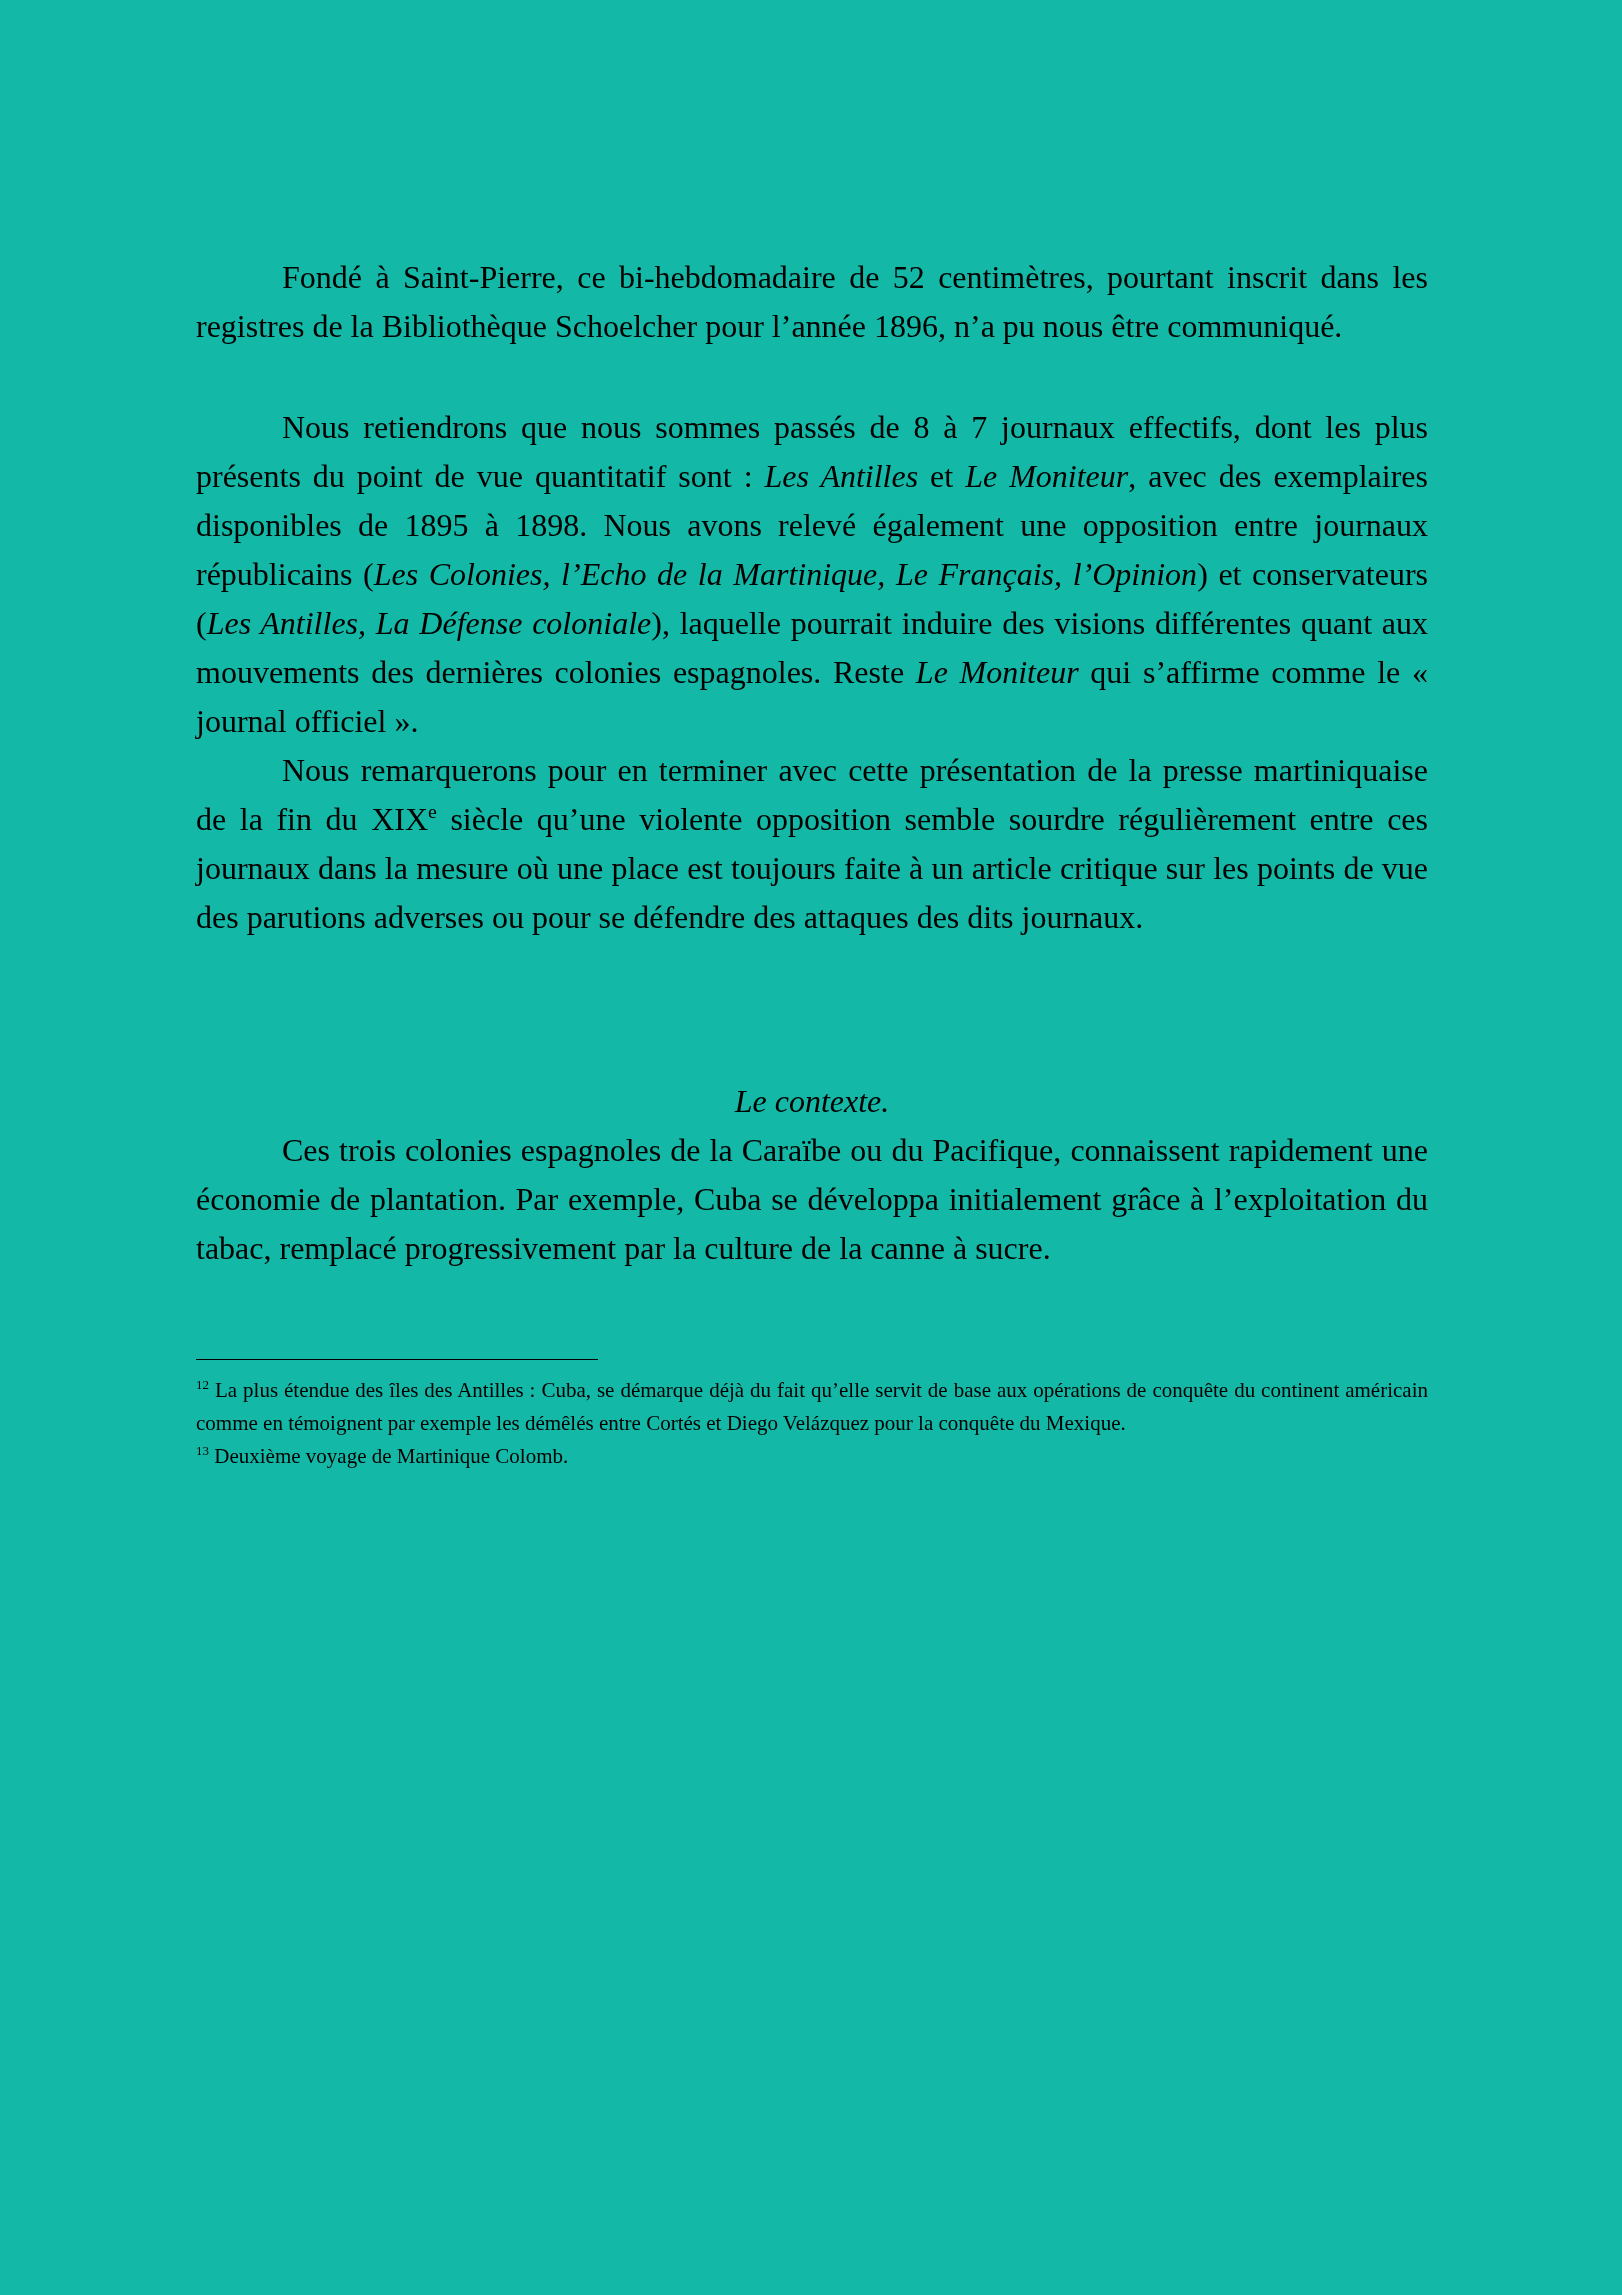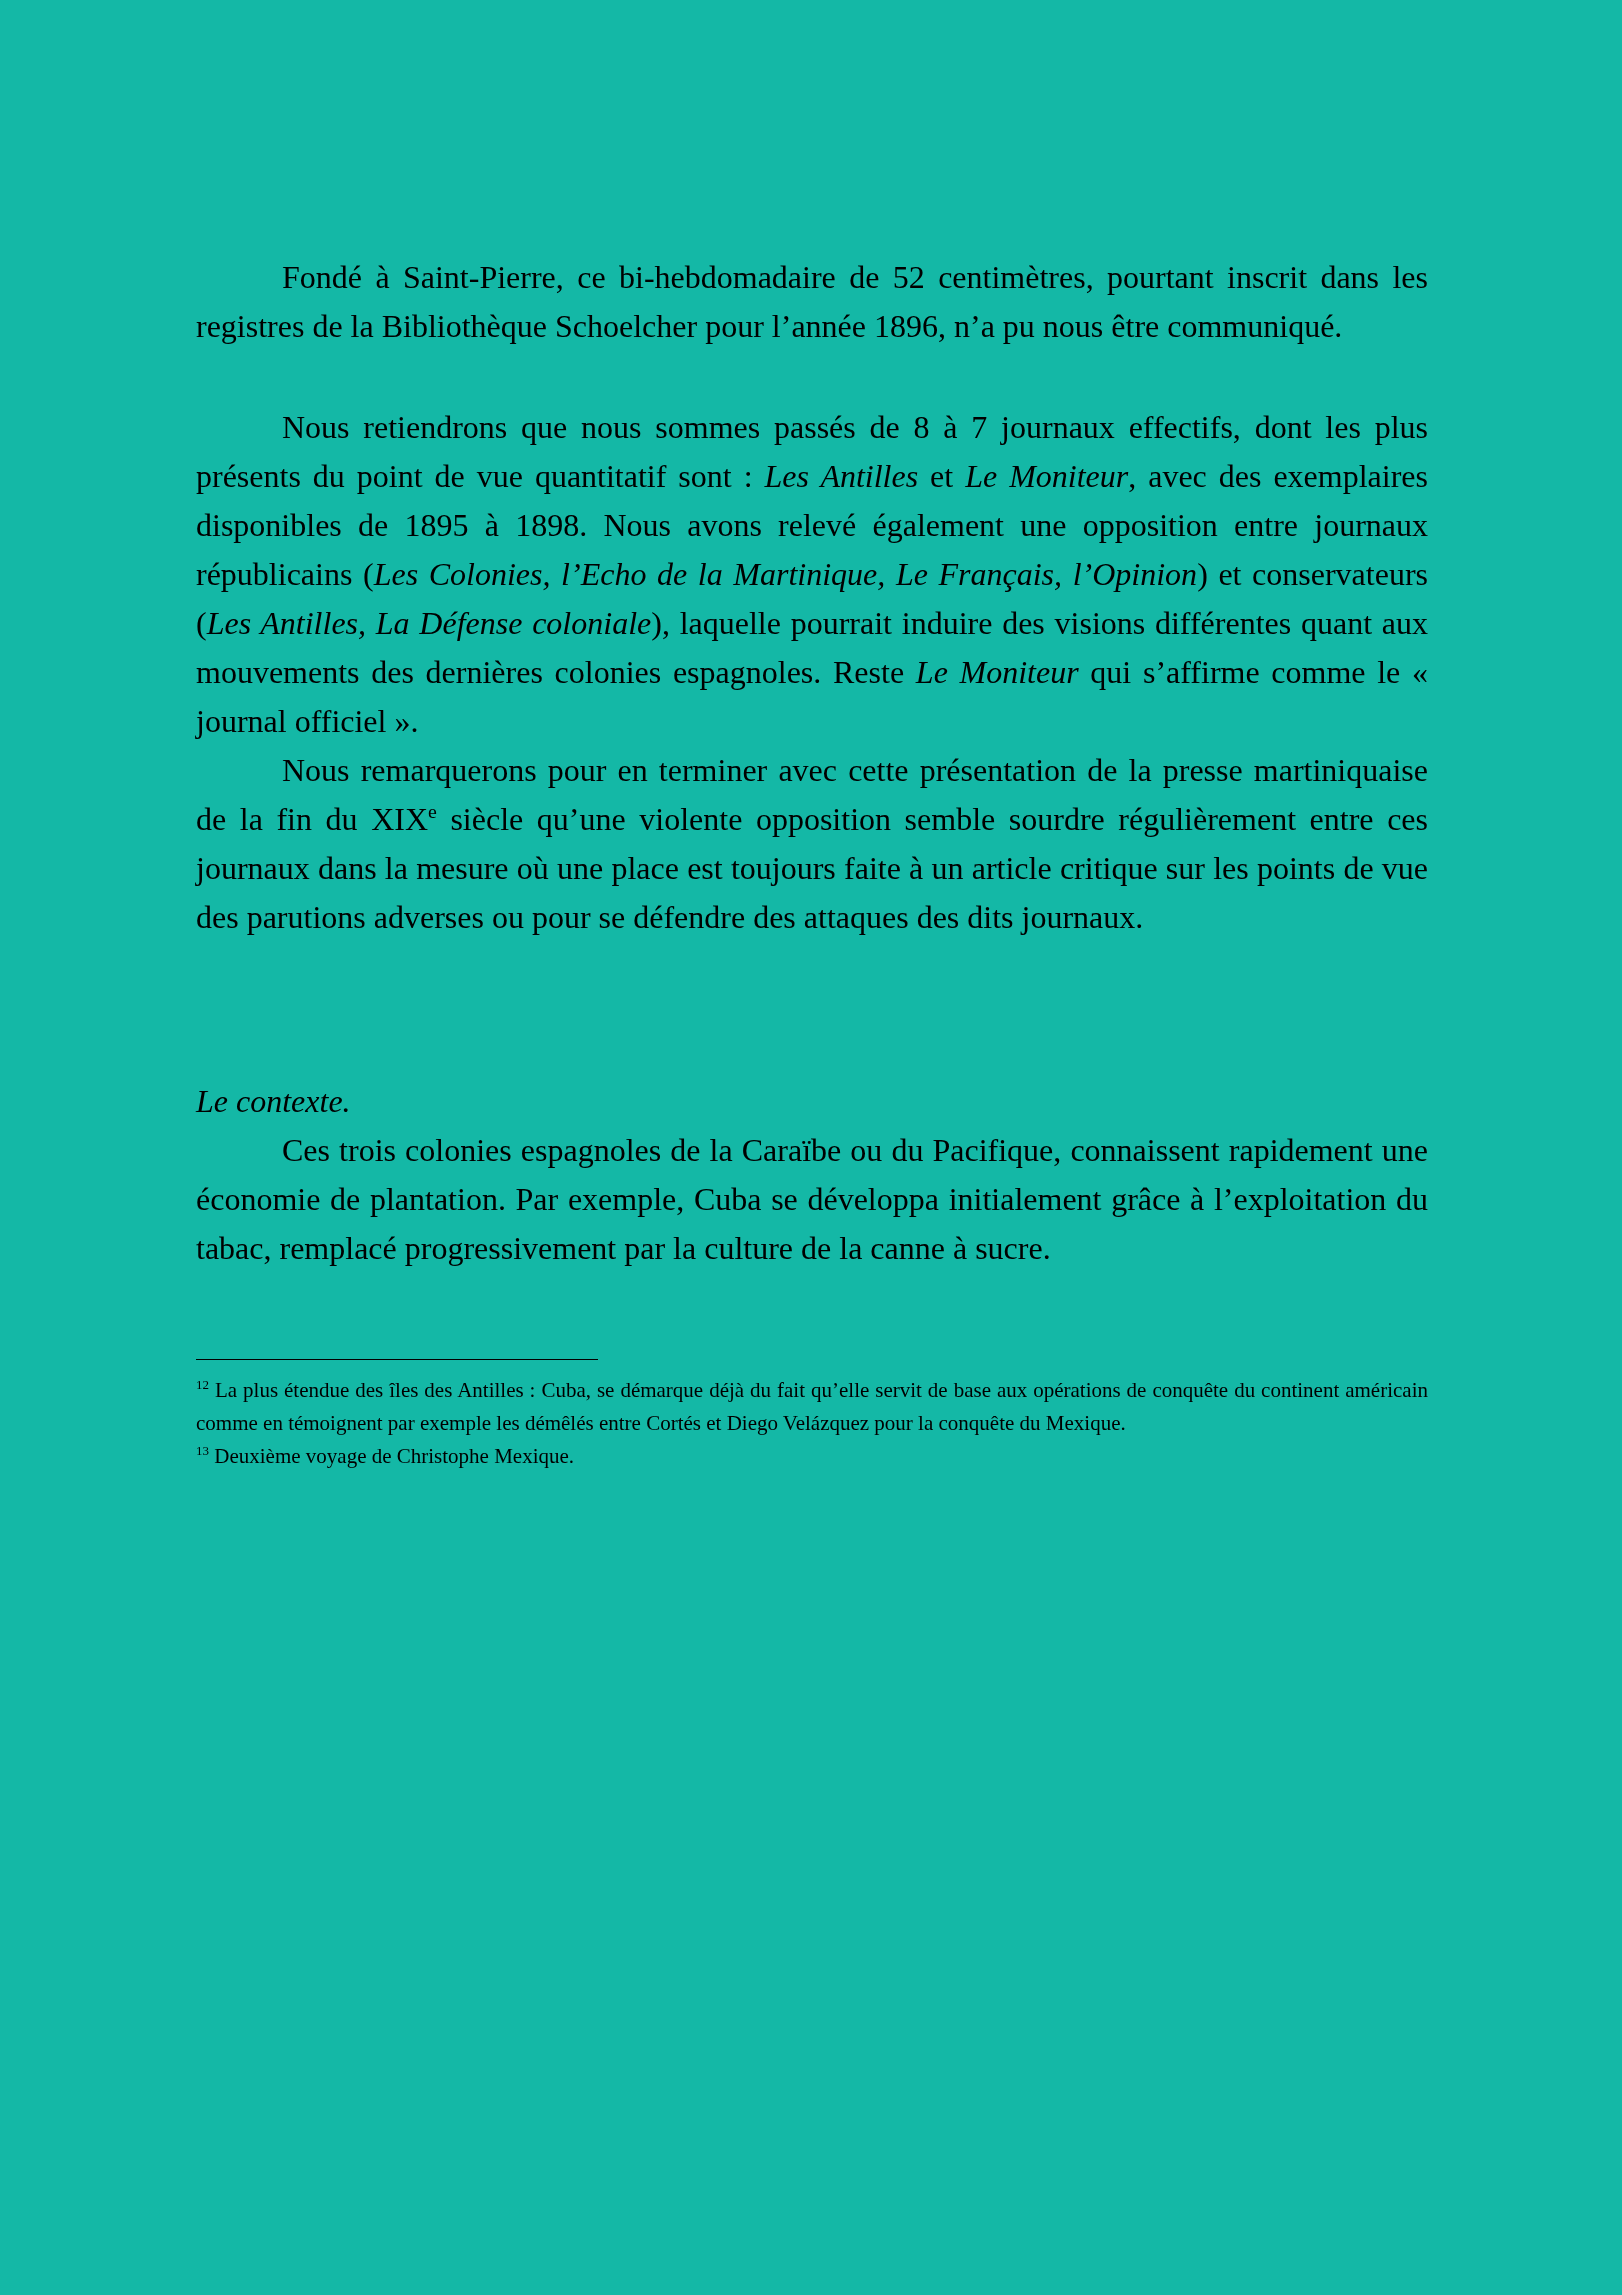--- a/index.html
+++ b/index.html
@@ -29,21 +29,21 @@
     font-size: 32px;
     line-height: 49px;
     text-align: justify;
     margin: 0;
   }
   .para {
     text-indent: 86px;
   }
   .heading {
     font-style: italic;
-    text-align: left;
+    text-align: center;
     text-indent: 0;
     font-family: Liberation Serif, serif;
   }
   .mt-1 { margin-top: 52px; }   
   .mt-2 { margin-top: 135px; }   
   .mt-3 { margin-top: 56px; }   
   .mt-4 { margin-top: 86px; }   
   .separator {
     width: 402px;
     height: 0;
@@ -68,16 +68,16 @@
 
 <div class="page">
   <div class="content">
       <div class="block para"><span>Fondé à Saint-Pierre, ce bi-hebdomadaire de 52 centimètres, pourtant inscrit dans les registres de la Bibliothèque Schoelcher pour l’année 1896, n’a pu nous être communiqué.</span></div>
       <div class="block para mt-1"><span>Nous retiendrons que nous sommes passés de 8 à 7 journaux effectifs, dont les plus présents du point de vue quantitatif sont : </span><em>Les Antilles</em><span> et </span><em>Le Moniteur</em><span>, avec des exemplaires disponibles de 1895 à 1898. Nous avons relevé également une opposition entre journaux républicains (</span><em>Les Colonies, l’Echo de la Martinique, Le Français, l’Opinion</em><span>) et conservateurs (</span><em>Les Antilles, La Défense coloniale</em><span>), laquelle pourrait induire des visions différentes quant aux mouvements des dernières colonies espagnoles. Reste </span><em>Le Moniteur</em><span> qui s’affirme comme le « journal officiel ».</span></div>
       <div class="block para"><span>Nous remarquerons pour en terminer avec cette présentation de la presse martiniquaise de la fin du XIX</span><sup>e</sup><span> siècle qu’une violente opposition semble sourdre régulièrement entre ces journaux dans la mesure où une place est toujours faite à un article critique sur les points de vue des parutions adverses ou pour se défendre des attaques des dits journaux.</span></div>
       <div class="block heading mt-2"><span>Le contexte.</span></div>
       <div class="block para"><span>Ces trois colonies espagnoles de la Caraïbe ou du Pacifique, connaissent rapidement une économie de plantation. Par exemple, Cuba se développa initialement grâce à l’exploitation du tabac, remplacé progressivement par la culture de la canne à sucre.</span></div>
       <div class="block separator mt-4"></div>
       <div class="block footnote"><sup>12</sup><span> La plus étendue des îles des Antilles : Cuba, se démarque déjà du fait qu’elle servit de base aux opérations de conquête du continent américain comme en témoignent par exemple les démêlés entre Cortés et Diego Velázquez pour la conquête du Mexique.</span></div>
-      <div class="block footnote"><sup>13</sup><span> Deuxième voyage de Christophe Mexique.</span></div>
+      <div class="block footnote"><sup>13</sup><span> Deuxième voyage de Martinique Colomb.</span></div>
     </div>
 </div>
 
 
 </body></html>

